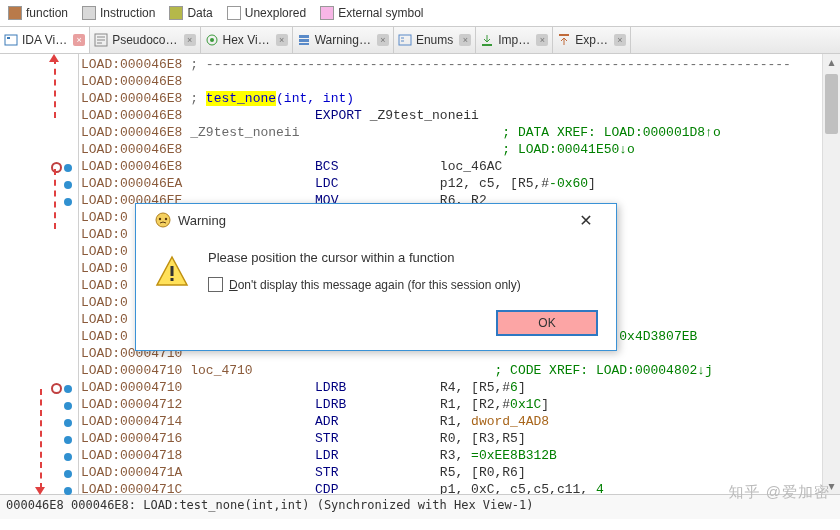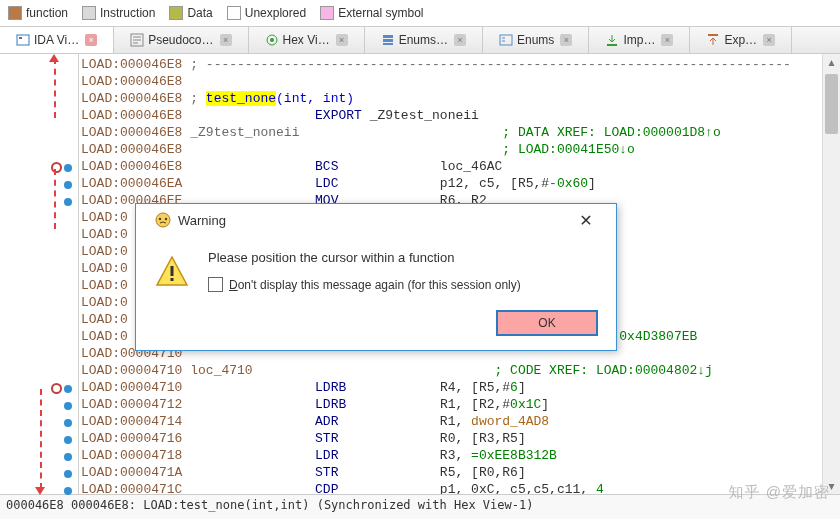--- a/index.html
+++ b/index.html
@@ -1,20 +1,20 @@
 <!DOCTYPE html>
 <html><head>
 <meta charset="utf-8">
 <style>
 body{margin:0;font-family:"Microsoft YaHei",Tahoma,sans-serif;font-size:12px;background:#fff;color:#333;overflow:hidden;width:840px;height:530px;position:relative}
 .legend{display:flex;gap:14px;padding:6px 8px;align-items:flex-end;background:#fff}
 .legend-item{display:flex;align-items:center;gap:4px}
 .sw{width:12px;height:12px;border:1px solid #999}
 .tabs{display:flex;background:linear-gradient(#f8f8f8,#e8e8e8);border-top:1px solid #ccc;border-bottom:1px solid #ccc;height:26px;align-items:stretch}
-.tab{display:flex;align-items:center;gap:4px;padding:0 16px;border-right:1px solid #ccc;font-size:12px;color:#333;white-space:nowrap}
+.tab{display:flex;align-items:center;gap:4px;padding:0 4px;border-right:1px solid #ccc;font-size:12px;color:#333;white-space:nowrap}
 .tab.active{background:#fff}
 .tab .ico{width:14px;height:14px;display:inline-flex;align-items:center;justify-content:center}
 .tab .closebtn{width:12px;height:12px;background:#e9a0a0;border-radius:2px;display:inline-flex;align-items:center;justify-content:center;font-size:9px;color:#fff;margin-left:2px}
 .tab .closebtn.gray{background:#ccc;color:#777}
 .main{display:flex;height:440px}
 .gutter{width:78px;border-right:1px solid #d0d0d0;position:relative;background:#fff}
 .code{flex:1;font-family:Liberation Mono, monospace;font-size:13px;line-height:17px;white-space:pre;padding:2px 0 0 2px;overflow:hidden;background:#fff;position:relative}
 .scrollbar{width:17px;background:#f0f0f0;border-left:1px solid #ddd;position:relative}
 .scrollbar .thumb{position:absolute;left:2px;right:2px;top:20px;height:60px;background:#c0c0c0;border-radius:2px}
 .scrollbar .arr{position:absolute;left:0;right:0;height:16px;display:flex;align-items:center;justify-content:center;color:#777}
@@ -114,21 +114,21 @@
     <span class="closebtn gray">×</span>
   </div>
   <div class="tab">
     <span class="ico">
         <svg width="14" height="14">
           <rect x="2" y="2" width="10" height="3" fill="#5a8ac8"></rect>
           <rect x="2" y="6" width="10" height="3" fill="#5a8ac8"></rect>
           <rect x="2" y="10" width="10" height="2" fill="#5a8ac8"></rect>
         </svg>
       </span>
-    <span>Enums…</span>
+    <span>Warning…</span>
     <span class="closebtn gray">×</span>
   </div>
   <div class="tab">
     <span class="ico">
         <svg width="14" height="14">
           <rect x="1" y="2" width="12" height="10" fill="none" stroke="#5a8ac8"></rect>
           <path d="M3 5h3M3 8h3" stroke="#5a8ac8"></path>
         </svg>
       </span>
     <span>Enums</span>

